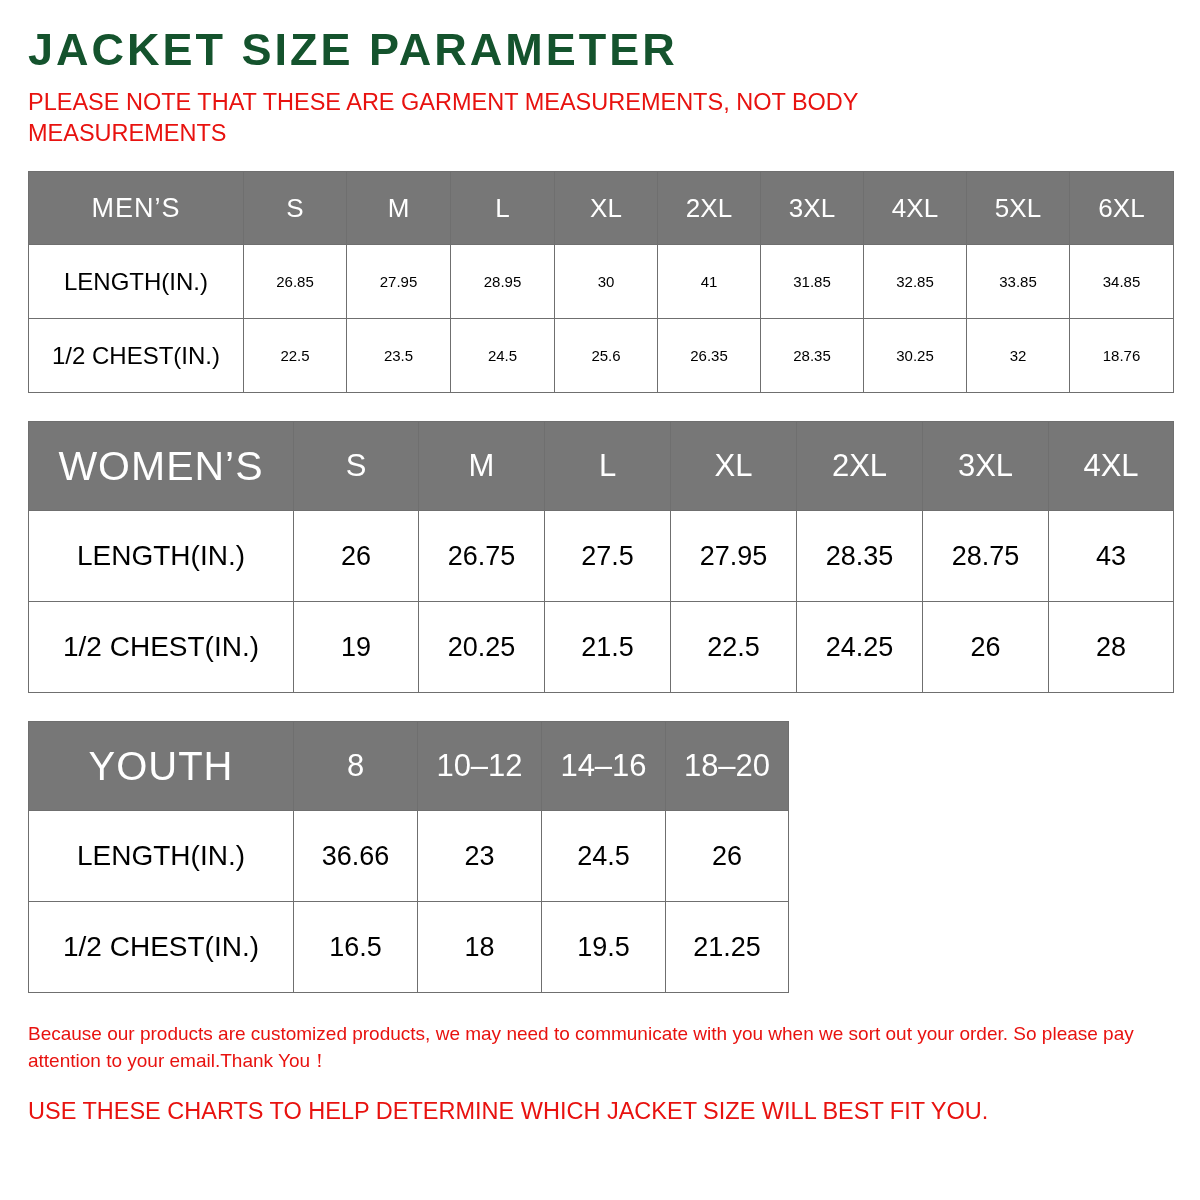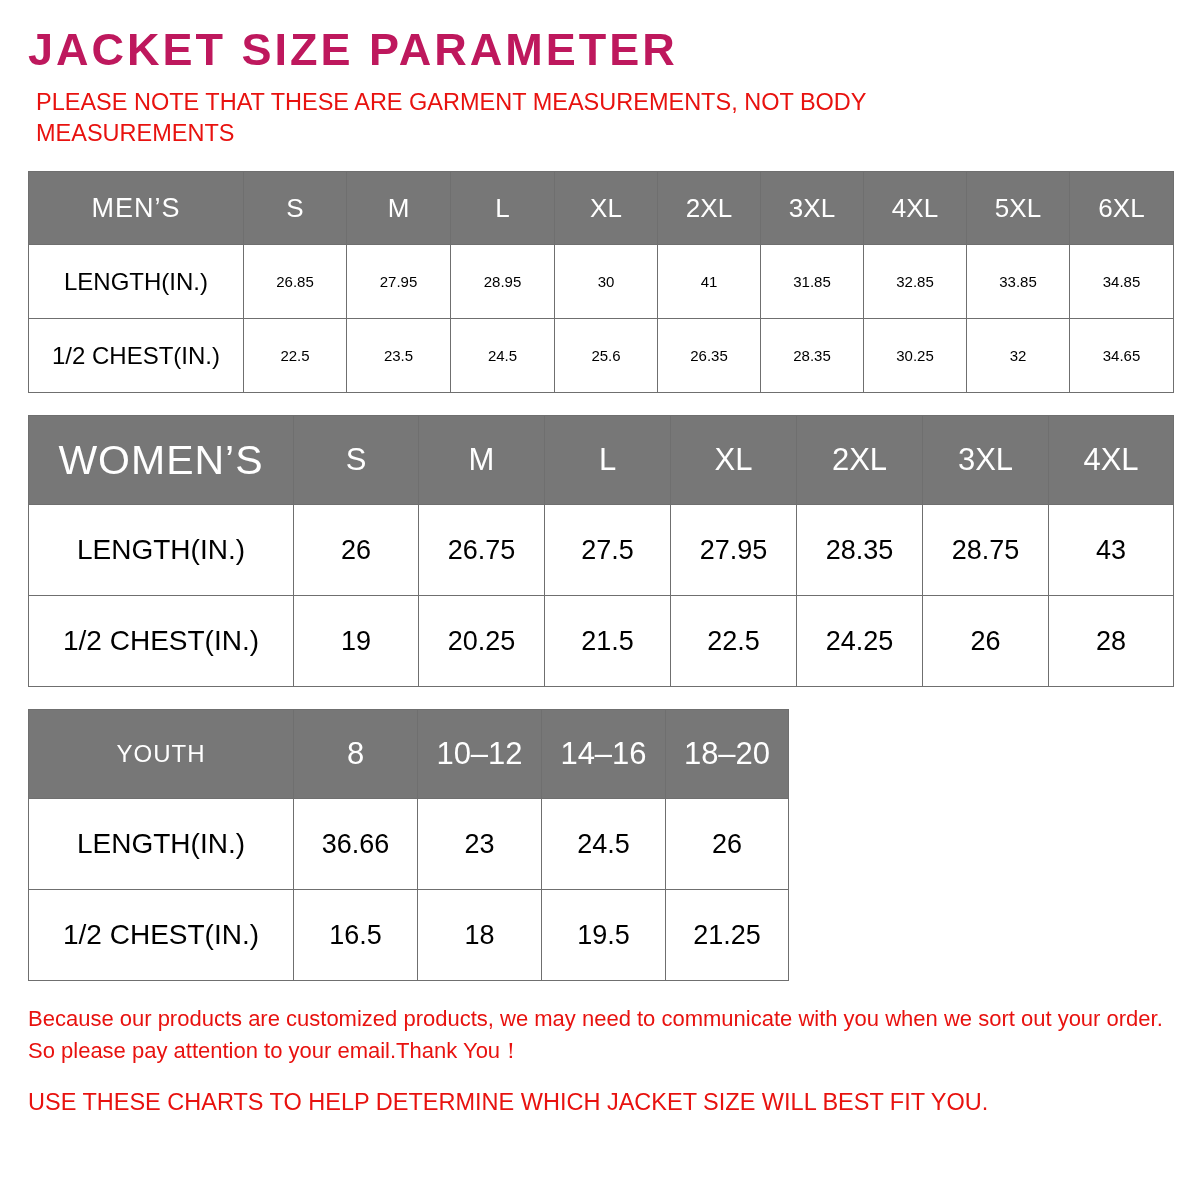--- a/index.html
+++ b/index.html
@@ -20,34 +20,34 @@
     height: 1200px;
     padding: 26px 28px 0 28px;
     position: relative;
   }
   .title {
     font-size: 45px;
     font-weight: bold;
     letter-spacing: 3px;
     line-height: 1.05;
     margin: 0 0 14px 0;
-    color: #be185d;
+    color: #14532d;
     white-space: nowrap;
   }
   .note {
     color: #e8120f;
     font-size: 23.5px;
     line-height: 1.32;
-    margin: 0 0 22px 8px;
+    margin: 0 0 22px 0;
     max-width: 930px;
   }
   table.size {
     border-collapse: collapse;
     table-layout: fixed;
-    margin-bottom: 22px;
+    margin-bottom: 28px;
     border: 1px solid #6f6f6f;
   }
   table.size td, table.size th {
     border: 1px solid #6f6f6f;
     text-align: center;
     vertical-align: middle;
     font-weight: normal;
     background: #ffffff;
   }
   table.size thead td {
@@ -65,29 +65,29 @@
   #tbl-womens { width: 1145px; }
   #tbl-womens thead td { height: 86px; font-size: 31px; }
   #tbl-womens tbody td { height: 88px; font-size: 27px; }
   #tbl-womens thead td:first-child { font-size: 41px; letter-spacing: 1px; }
   #tbl-womens tbody td:first-child { font-size: 28px; }
 
   
   #tbl-youth { width: 760px; }
   #tbl-youth thead td { height: 86px; font-size: 31px; }
   #tbl-youth tbody td { height: 88px; font-size: 27px; }
-  #tbl-youth thead td:first-child { font-size: 24px; letter-spacing: 1px; }
+  #tbl-youth thead td:first-child { font-size: 40px; letter-spacing: 1px; }
   #tbl-youth tbody td:first-child { font-size: 28px; }
 
   .footer {
     color: #e8120f;
   }
   .footer p {
     margin: 0 0 20px 0;
-    font-size: 22px;
+    font-size: 19px;
     line-height: 1.42;
   }
   .footer p.last {
     font-size: 23.5px;
     margin-bottom: 8px;
   }
 </style>
 </head>
 <body>
 
@@ -140,21 +140,21 @@
       <tr>
         <td>1/2 CHEST(IN.)</td>
         <td>22.5</td>
         <td>23.5</td>
         <td>24.5</td>
         <td>25.6</td>
         <td>26.35</td>
         <td>28.35</td>
         <td>30.25</td>
         <td>32</td>
-        <td>34.65</td>
+        <td>18.76</td>
       </tr>
     </tbody>
   </table>
 
   <table class="size" id="tbl-womens">
     <colgroup>
       <col style="width:265px">
         <col style="width:125px">
         <col style="width:126px">
         <col style="width:126px">

